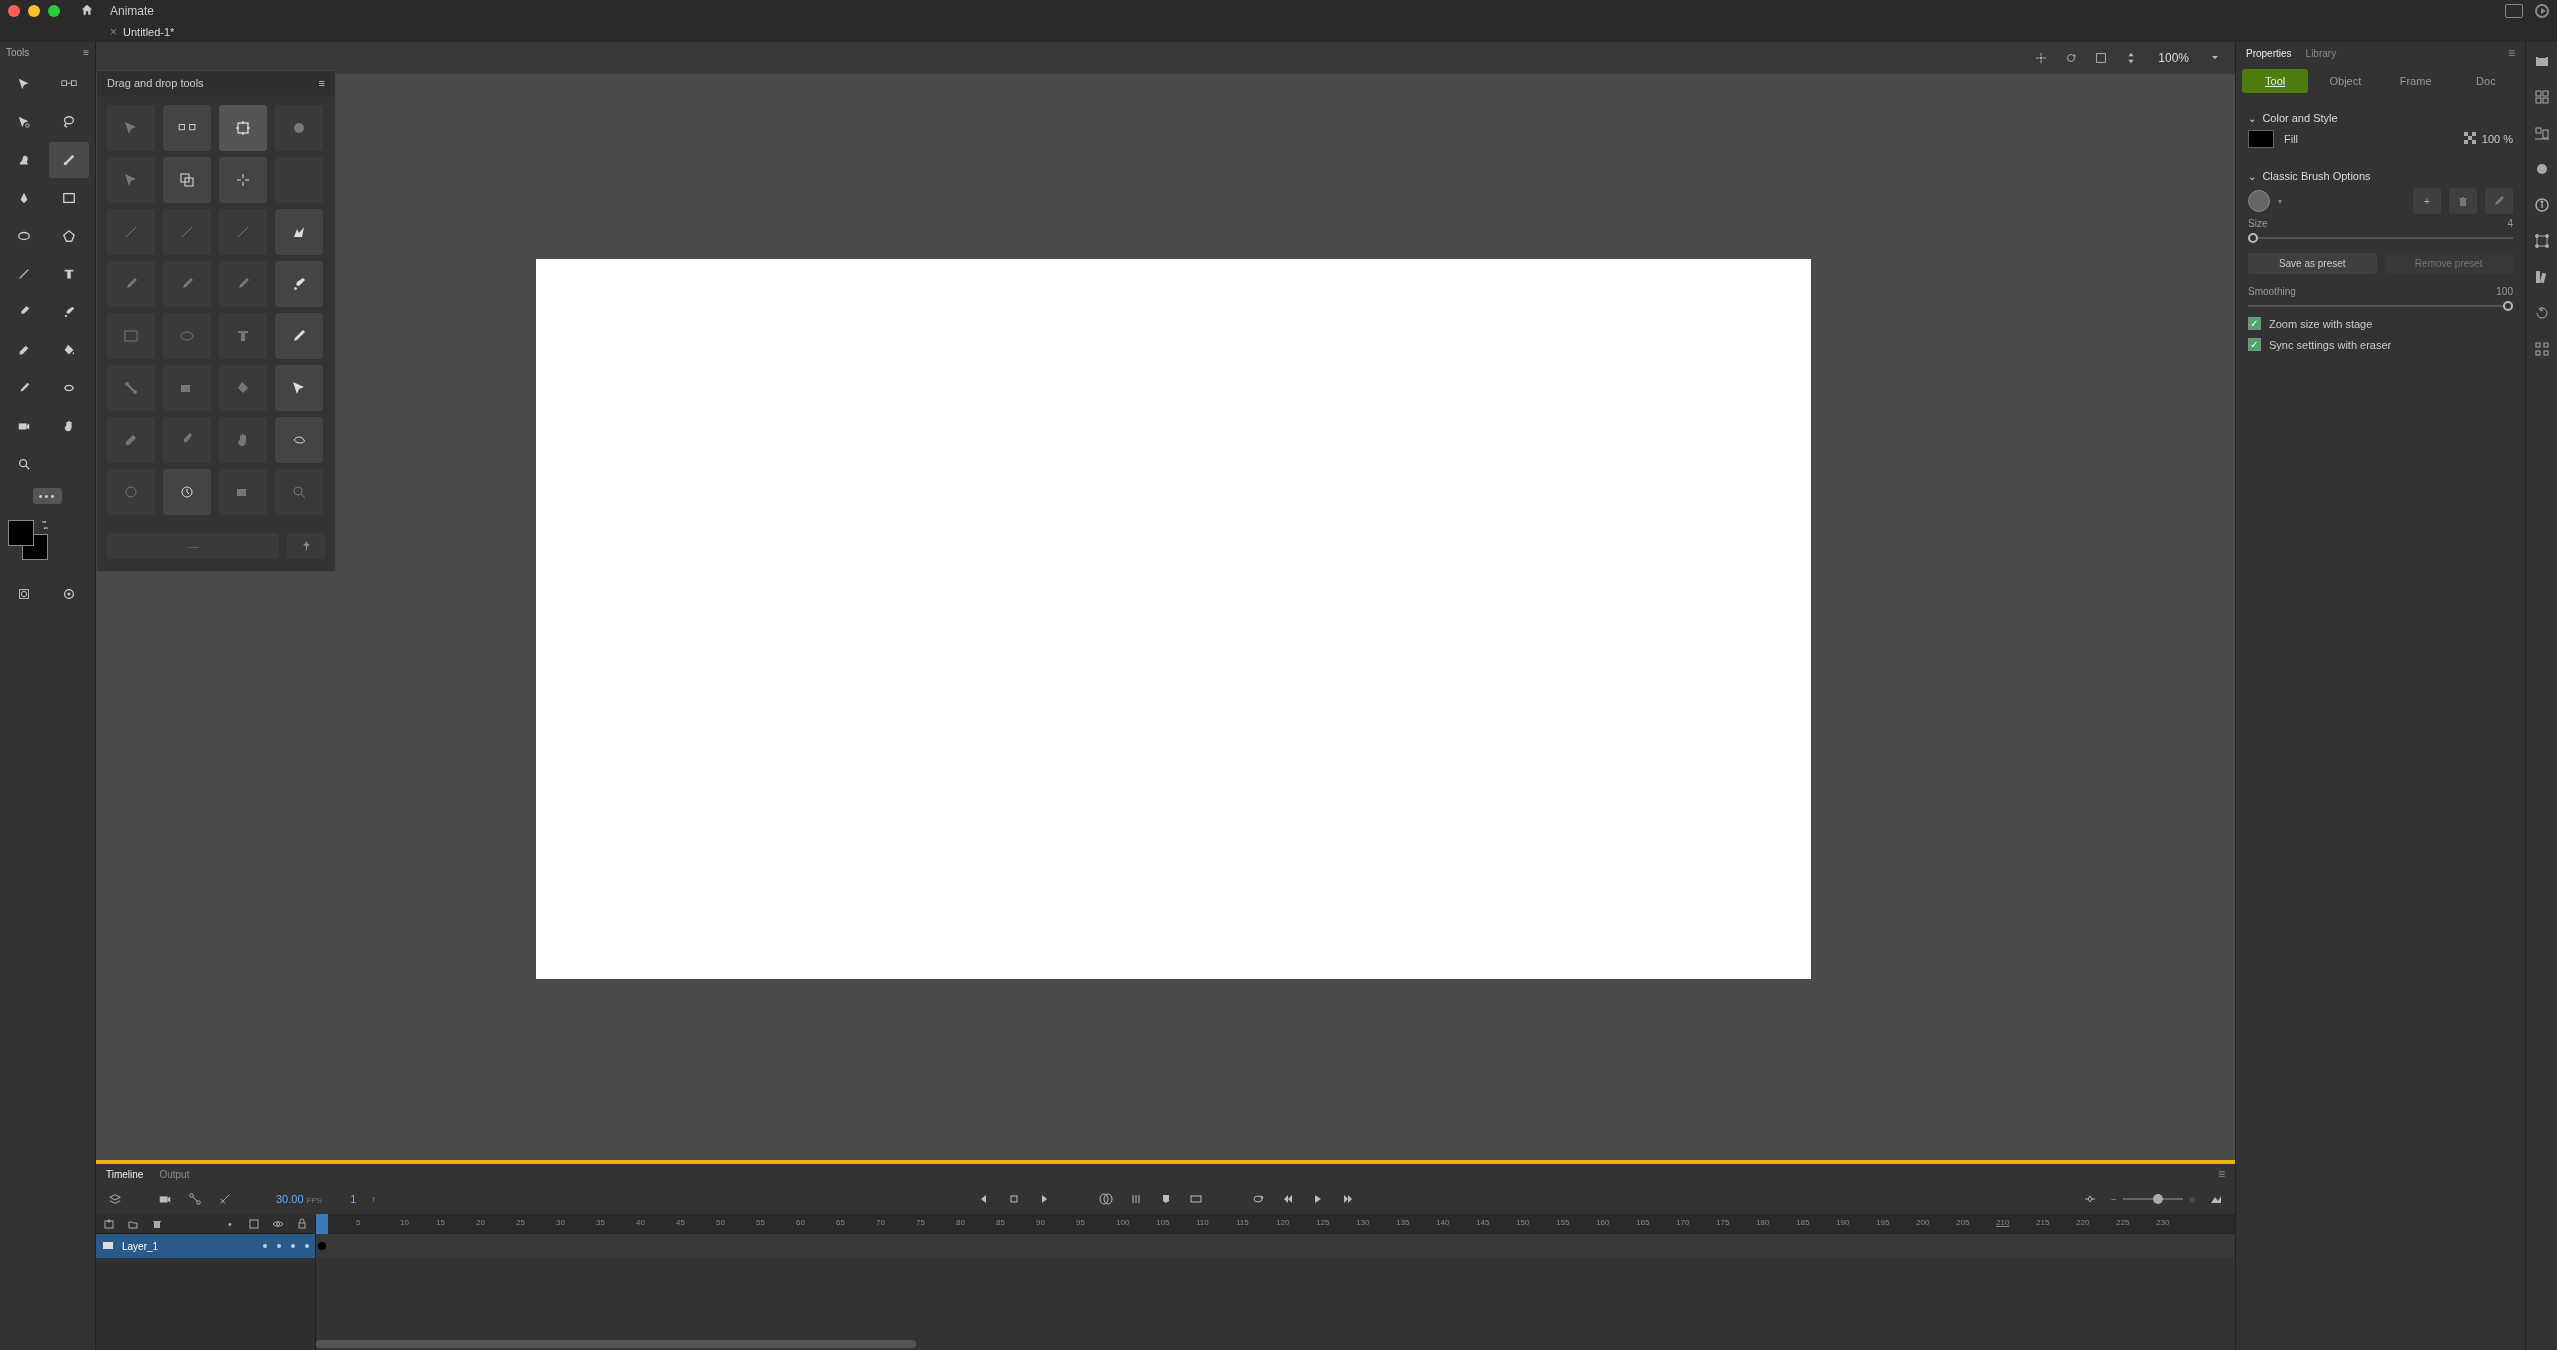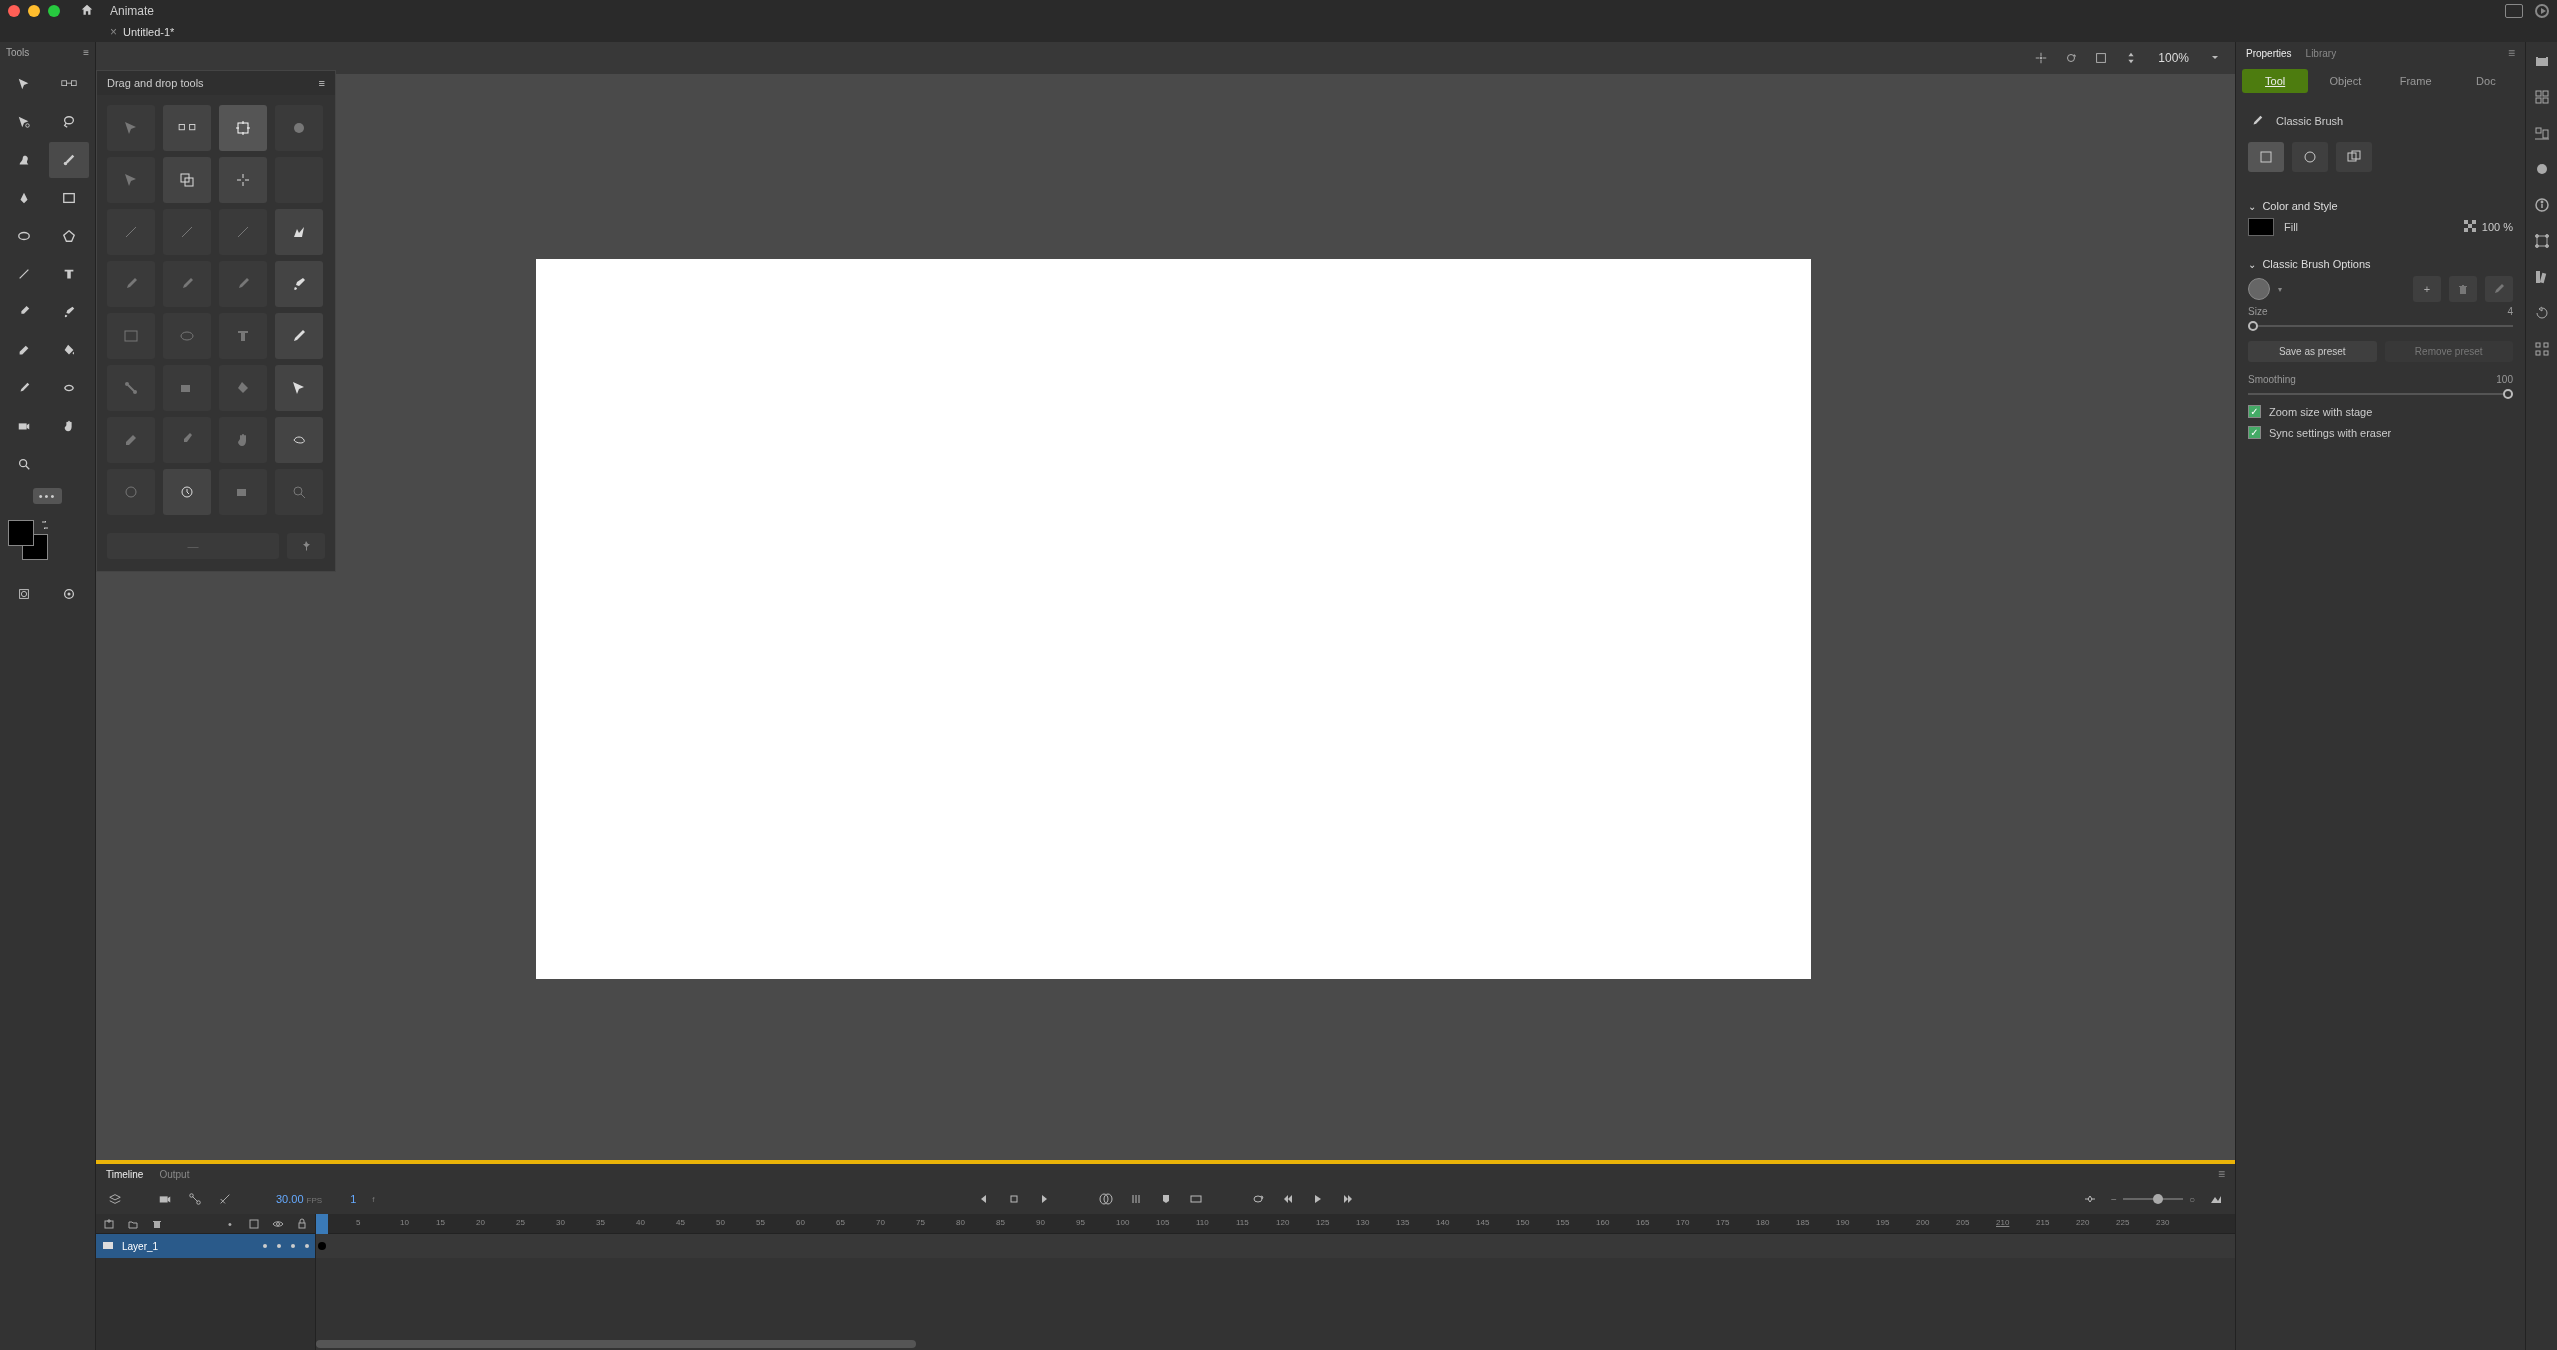--- a/index.html
+++ b/index.html
@@ -359,48 +359,20 @@
     <div class="panel-tabs">
       <span class="panel-tab active">Properties</span>
       <span class="panel-tab">Library</span>
       <span class="ham">≡</span>
     </div>
     <div class="sub-tabs">
       <div class="sub-tab active">Tool</div>
       <div class="sub-tab">Object</div>
       <div class="sub-tab">Frame</div>
       <div class="sub-tab">Doc</div>
-    </div>
-    <div class="prop-section">
-      <div class="prop-title-row">
-        <span class="brush-ico">
-            <svg width="14" height="14" viewBox="0 0 16 16" fill="#ccc">
-              <path d="M12 2l2 2-7 7-3 1 1-3z"></path>
-            </svg>
-          </span>
-        <span>Classic Brush</span>
-      </div>
-      <div class="mode-btns">
-        <div class="mode-btn active">
-            <svg width="16" height="16" viewBox="0 0 16 16" fill="none" stroke="#ccc">
-              <rect x="3" y="3" width="10" height="10"></rect>
-            </svg>
-          </div>
-        <div class="mode-btn">
-            <svg width="16" height="16" viewBox="0 0 16 16" fill="none" stroke="#ccc">
-              <circle cx="8" cy="8" r="5"></circle>
-            </svg>
-          </div>
-        <div class="mode-btn">
-            <svg width="16" height="16" viewBox="0 0 16 16" fill="none" stroke="#ccc">
-              <rect x="2" y="4" width="8" height="8"></rect>
-              <rect x="6" y="2" width="8" height="8"></rect>
-            </svg>
-          </div>
-      </div>
     </div>
     <div class="prop-section">
       <div class="section-header">
         <span class="chev">⌄</span>
         <span>Color and Style</span>
       </div>
       <div class="fill-row">
         <div class="fill-swatch"></div>
         <span>Fill</span>
         <div class="fill-pct">

